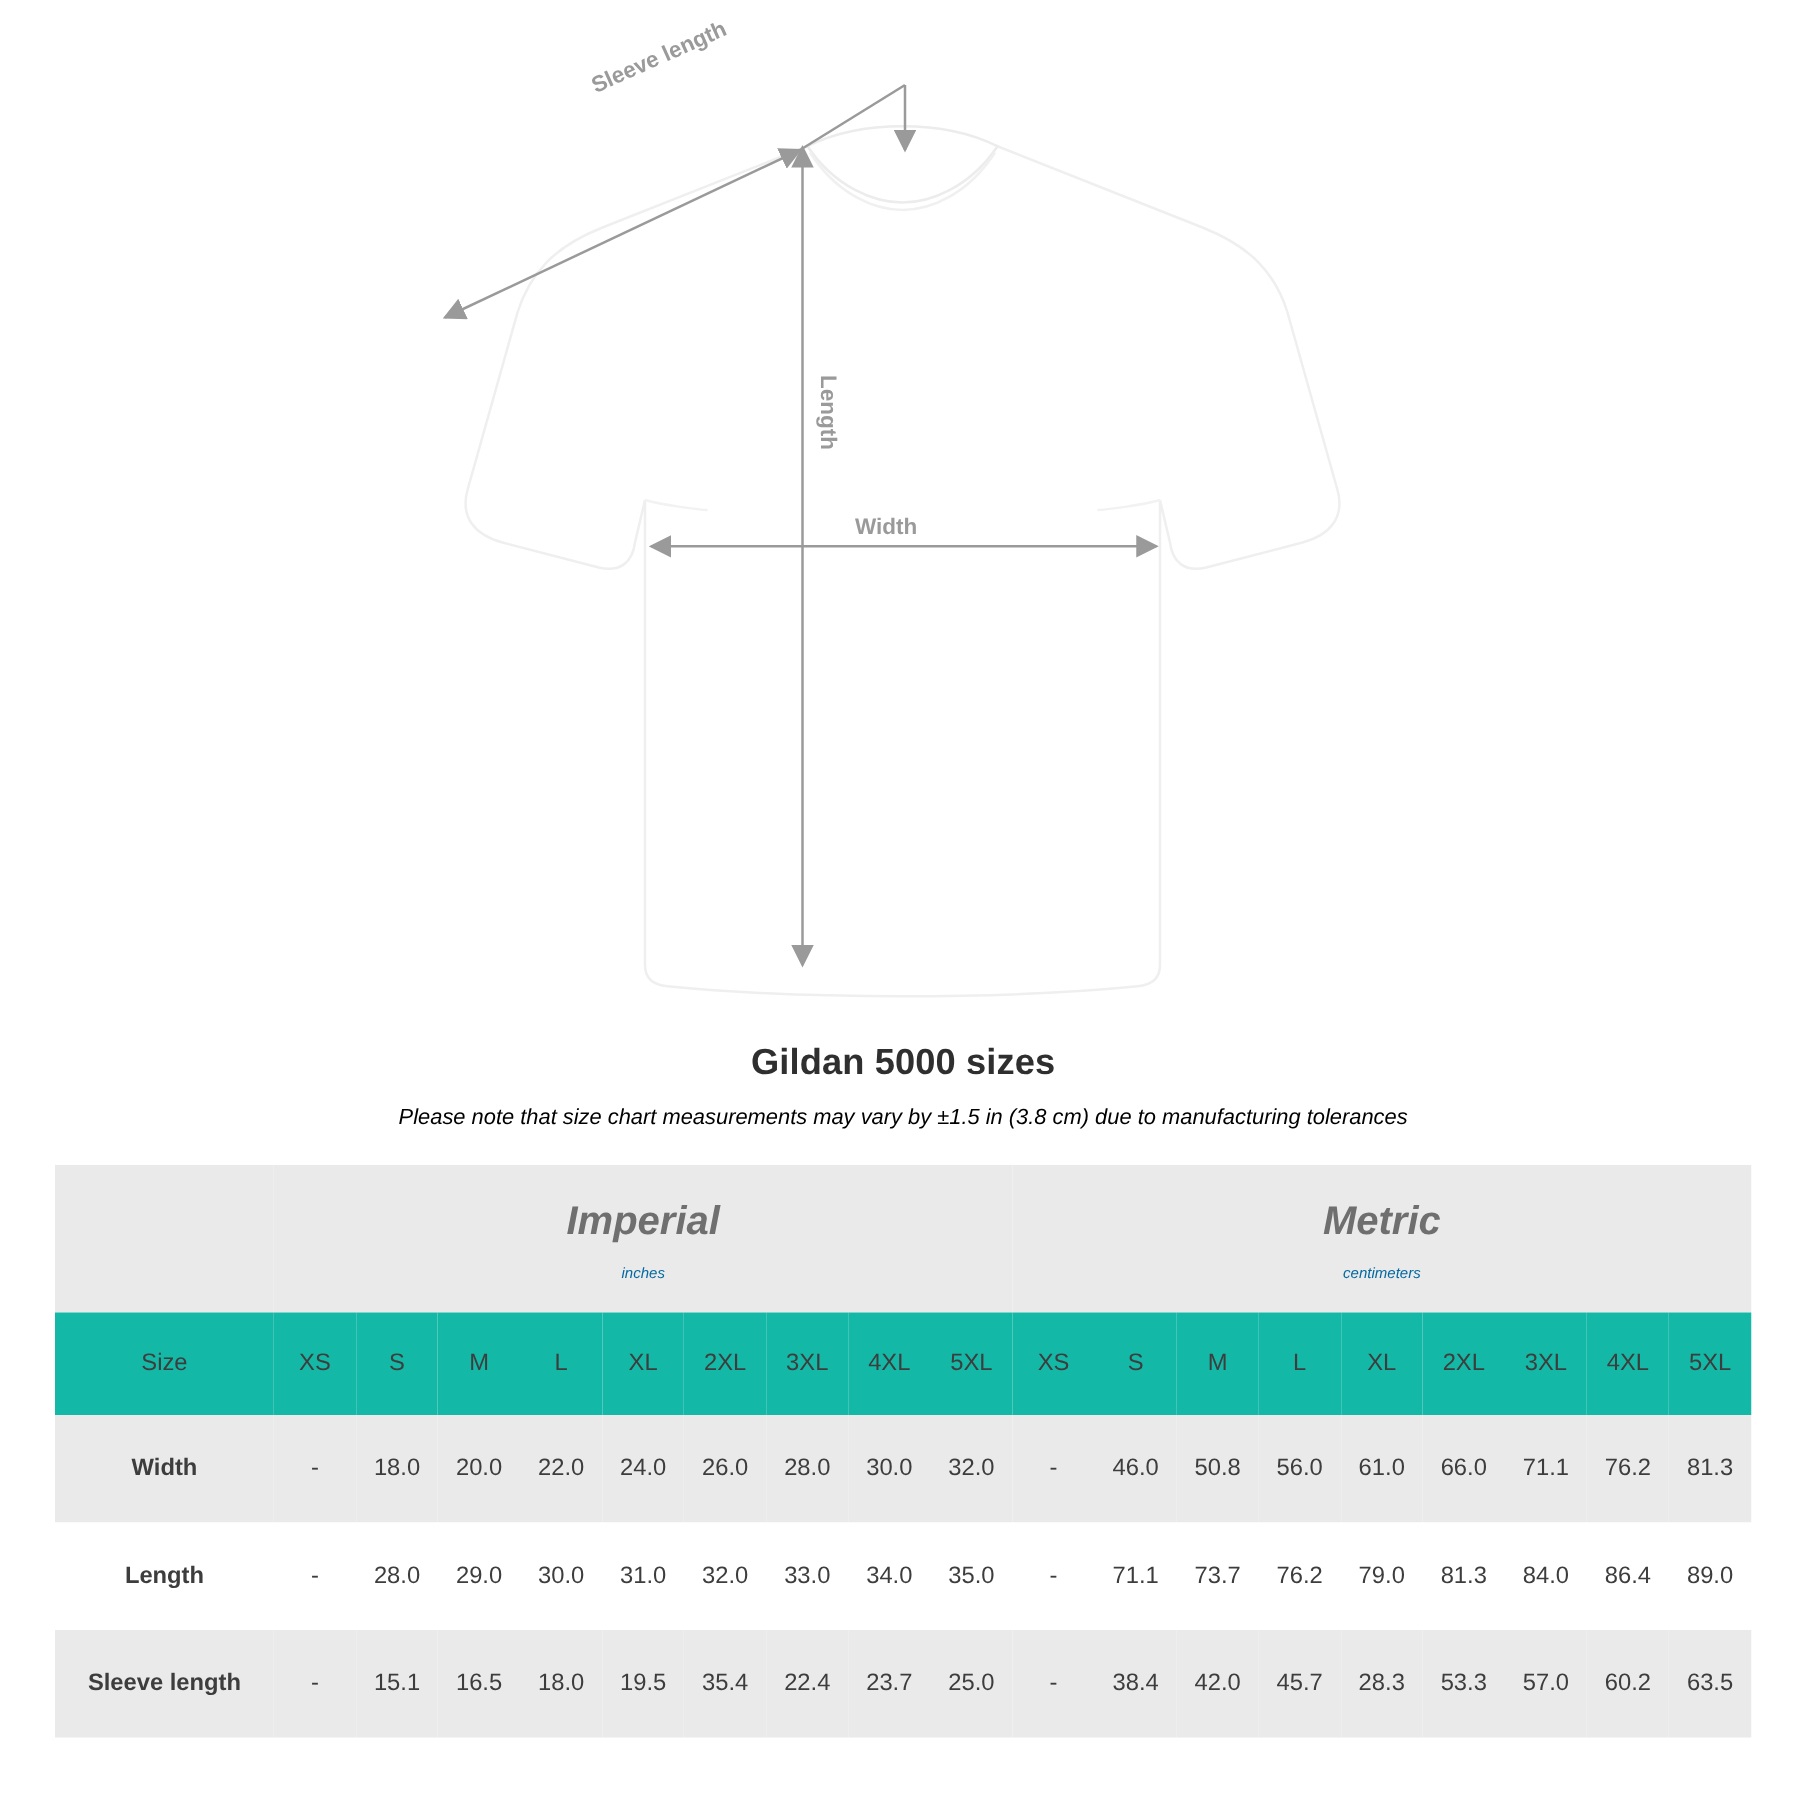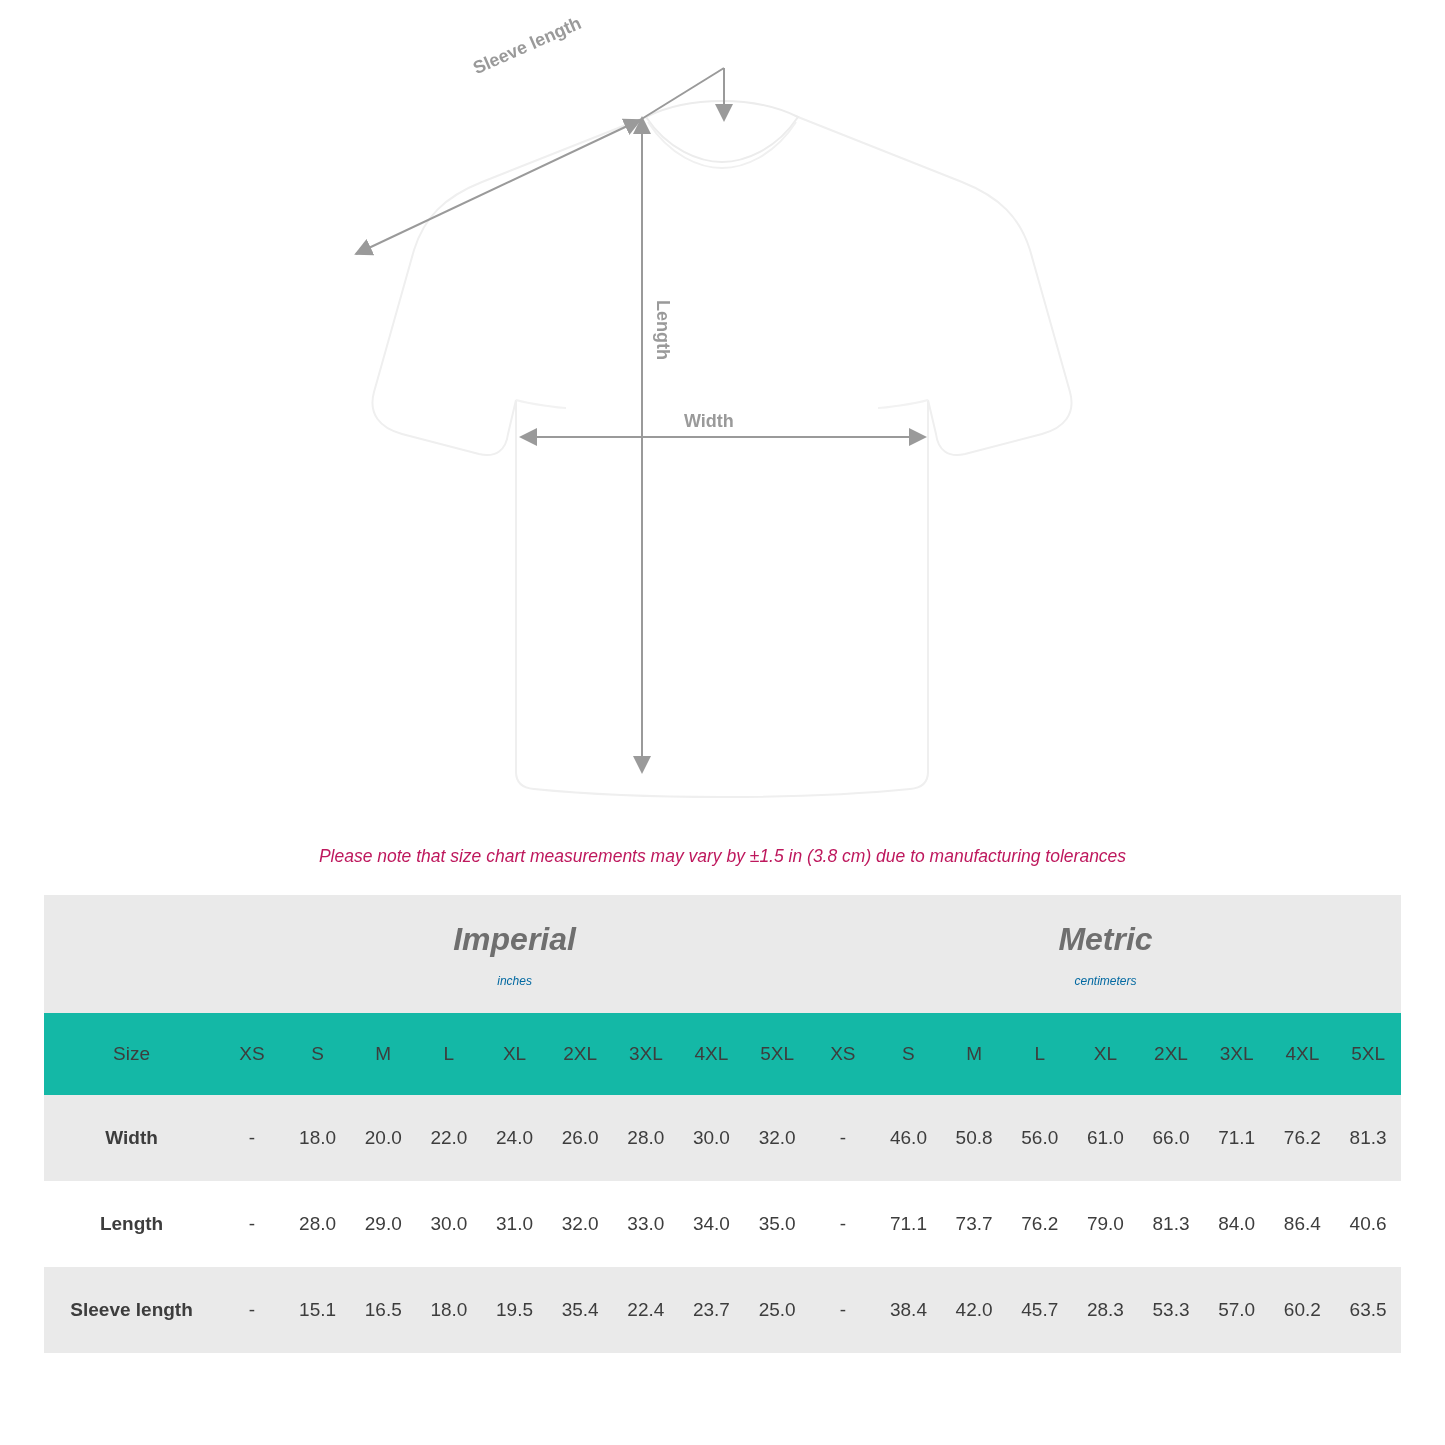--- a/index.html
+++ b/index.html
@@ -39,21 +39,21 @@
   }
   .chart-title {
     font-size: 29px;
     font-weight: bold;
     color: #2f2f2f;
     letter-spacing: 0.1px;
   }
   .chart-note {
     font-size: 17.5px;
     font-style: italic;
-    color: #be185d;
+    color: #000000;
     margin-top: 16px;
   }
 
   
   .table-wrap {
     margin: 28px 44px 0 44px;
   }
   table.size-table {
     border-collapse: collapse;
     width: 1357px;
@@ -178,20 +178,21 @@
     </svg>
 
     <div style="position:absolute; left:470px; top:60px; width:200px; transform:rotate(-24deg); transform-origin:left top; font-size:18px; font-weight:bold; color:#9a9a9a;">Sleeve length</div>
 
     <div style="position:absolute; left:652px; top:300px; font-size:18px; font-weight:bold; color:#9a9a9a; writing-mode:vertical-rl; text-orientation:mixed;">Length</div>
 
     <div style="position:absolute; left:676px; top:411px; font-size:18px; font-weight:bold; color:#9a9a9a; background:#ffffff; padding:0 8px;">Width</div>
   </div>
 
   <div class="title-block">
+    <div class="chart-title">Gildan 5000 sizes</div>
     <div class="chart-note">Please note that size chart measurements may vary by ±1.5 in (3.8 cm) due to manufacturing tolerances</div>
   </div>
 
   <div class="table-wrap">
     <table class="size-table">
       <colgroup>
         <col class="col-label">
         <col class="col-cell">
           <col class="col-cell">
           <col class="col-cell">
@@ -280,21 +281,21 @@
           <td>34.0</td>
           <td>35.0</td>
           <td>-</td>
           <td>71.1</td>
           <td>73.7</td>
           <td>76.2</td>
           <td>79.0</td>
           <td>81.3</td>
           <td>84.0</td>
           <td>86.4</td>
-          <td>40.6</td>
+          <td>89.0</td>
         </tr>
 
         <tr class="data-row row-shaded">
           <td class="rowlabel">Sleeve length</td>
           <td>-</td>
           <td>15.1</td>
           <td>16.5</td>
           <td>18.0</td>
           <td>19.5</td>
           <td>35.4</td>

